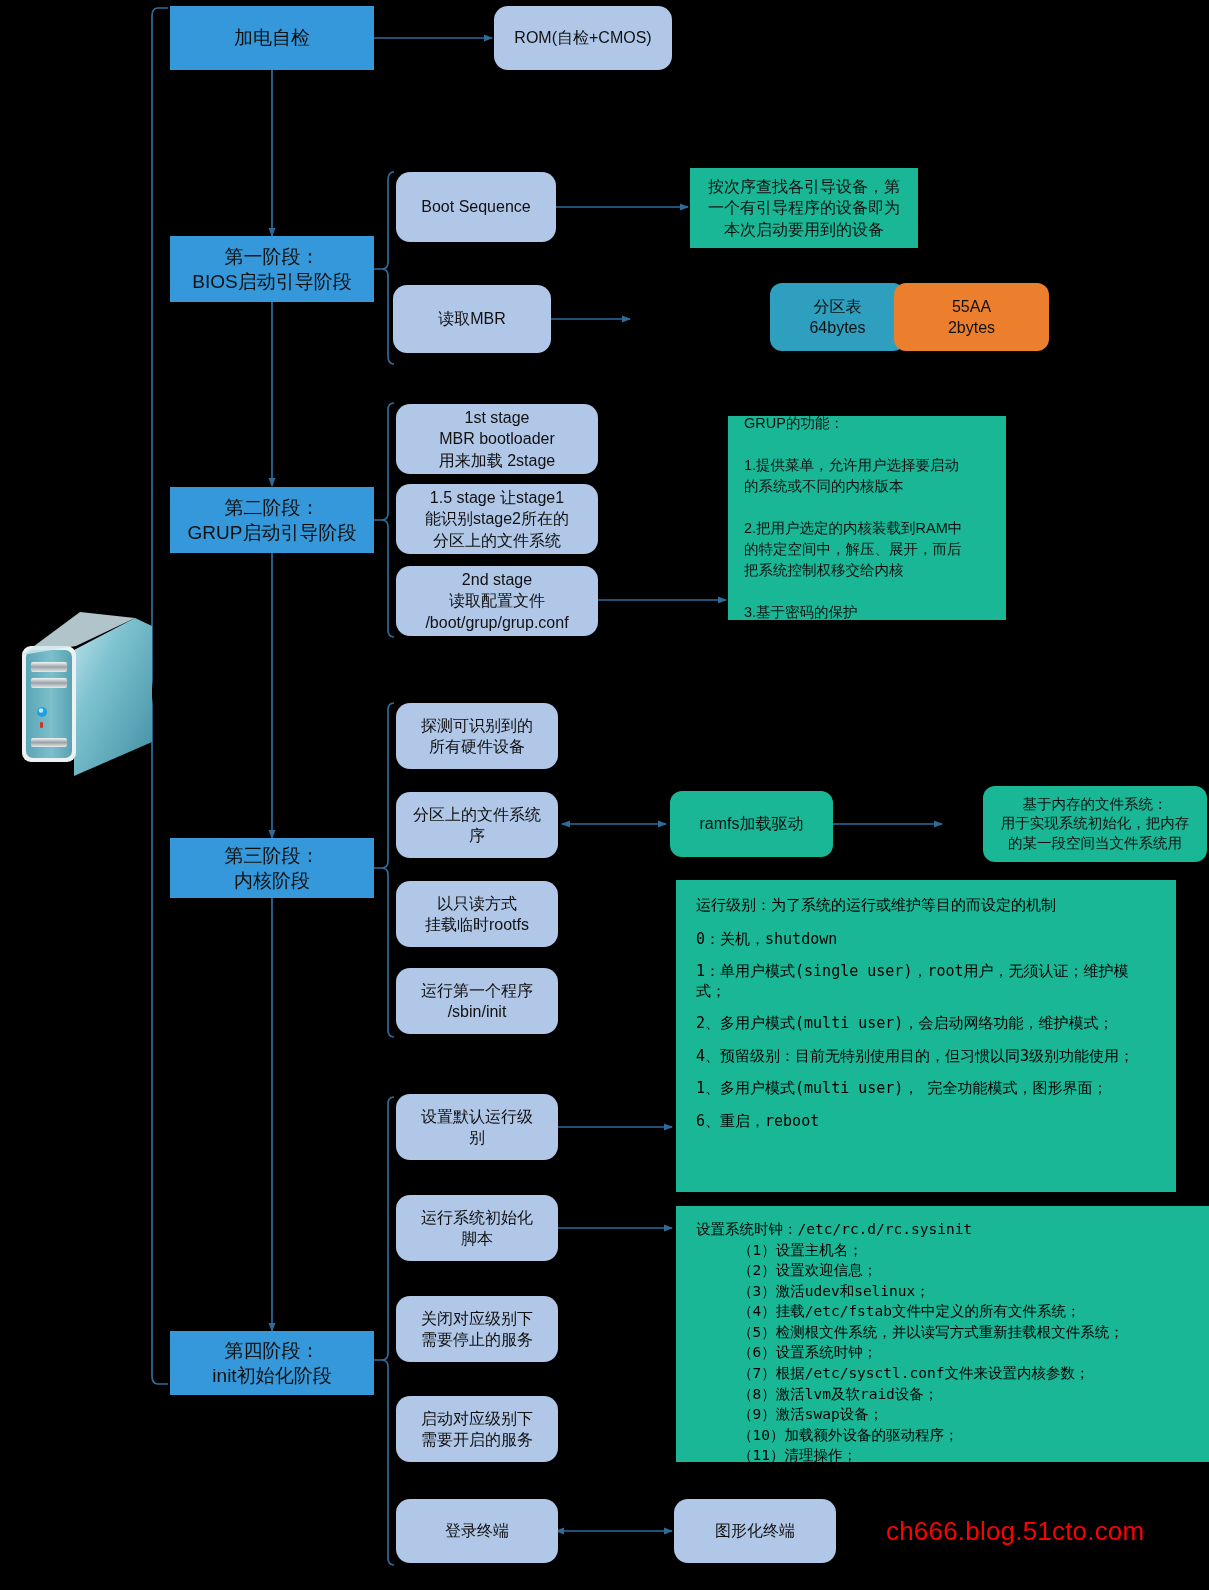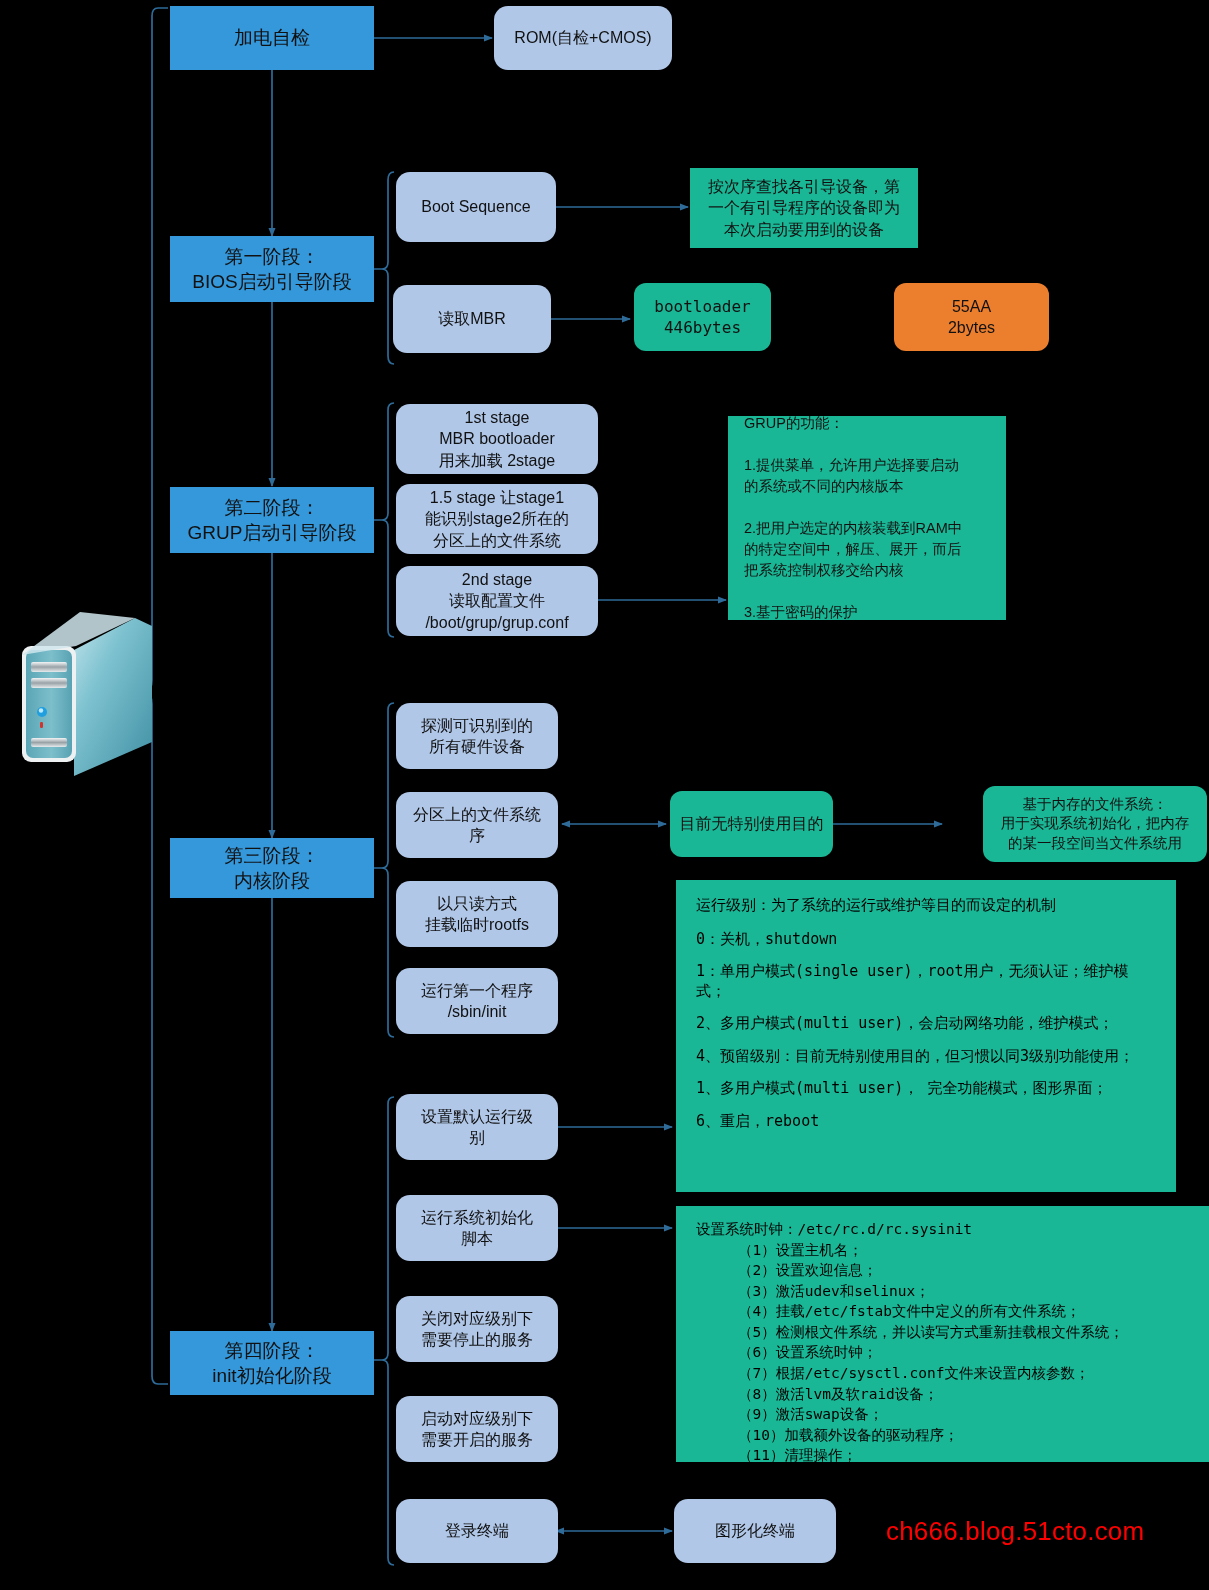--- a/index.html
+++ b/index.html
@@ -168,22 +168,22 @@
 init初始化阶段</div>
 
   <div class="box stepbox" style="left:396px;top:172px;width:160px;height:70px;">Boot Sequence</div>
 
   <div class="box stepbox" style="left:393px;top:285px;width:158px;height:68px;">读取MBR</div>
 
   <div class="box notebox sharp" style="left:690px;top:168px;width:228px;height:80px;">按次序查找各引导设备，第
 一个有引导程序的设备即为
 本次启动要用到的设备</div>
 
-  <div class="box notebox mono" style="left:634px;top:283px;width:137px;height:68px;">bootloader
-446bytes</div>
+  <div class="box notebox teal" style="left:770px;top:283px;width:135px;height:68px;">分区表
+64bytes</div>
   <div class="box notebox orange" style="left:894px;top:283px;width:155px;height:68px;">55AA
 2bytes</div>
 
   <div class="box stepbox" style="left:396px;top:404px;width:202px;height:70px;">1st stage
 MBR bootloader
 用来加载  2stage</div>
   <div class="box stepbox" style="left:396px;top:484px;width:202px;height:70px;">1.5 stage  让stage1
 能识别stage2所在的
 分区上的文件系统</div>
   <div class="box stepbox" style="left:396px;top:566px;width:202px;height:70px;">2nd stage
@@ -203,21 +203,21 @@
 
   <div class="box stepbox" style="left:396px;top:703px;width:162px;height:66px;">探测可识别到的
 所有硬件设备</div>
   <div class="box stepbox" style="left:396px;top:792px;width:162px;height:66px;">分区上的文件系统
 序</div>
   <div class="box stepbox" style="left:396px;top:881px;width:162px;height:66px;">以只读方式
 挂载临时rootfs</div>
   <div class="box stepbox" style="left:396px;top:968px;width:162px;height:66px;">运行第一个程序
 /sbin/init</div>
 
-  <div class="box notebox" style="left:670px;top:791px;width:163px;height:66px;">目前无特别使用目的</div>
+  <div class="box notebox" style="left:670px;top:791px;width:163px;height:66px;">ramfs加载驱动</div>
   <div class="box notebox" style="left:983px;top:786px;width:224px;height:76px;font-size:14.5px;">基于内存的文件系统：
 用于实现系统初始化，把内存
 的某一段空间当文件系统用</div>
 
   <div class="box stepbox" style="left:396px;top:1094px;width:162px;height:66px;">设置默认运行级
 别</div>
   <div class="box stepbox" style="left:396px;top:1195px;width:162px;height:66px;">运行系统初始化
 脚本</div>
   <div class="box stepbox" style="left:396px;top:1296px;width:162px;height:66px;">关闭对应级别下
 需要停止的服务</div>

